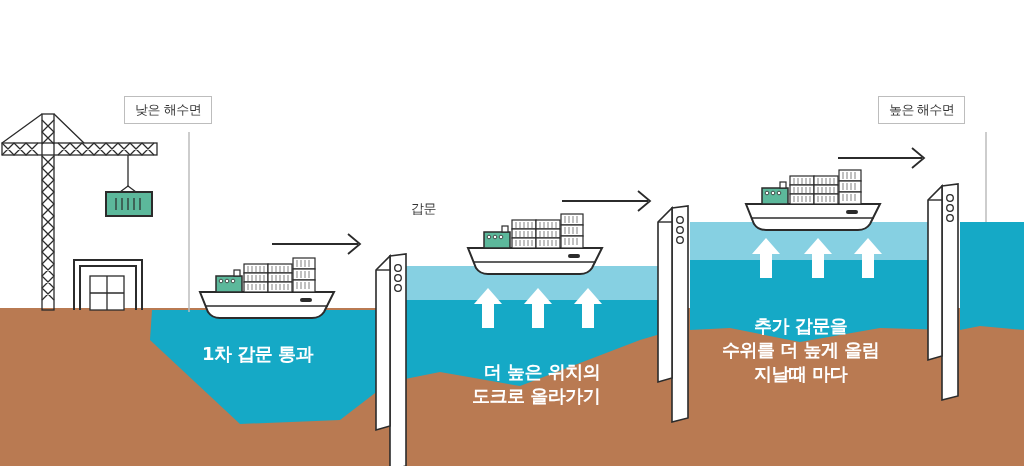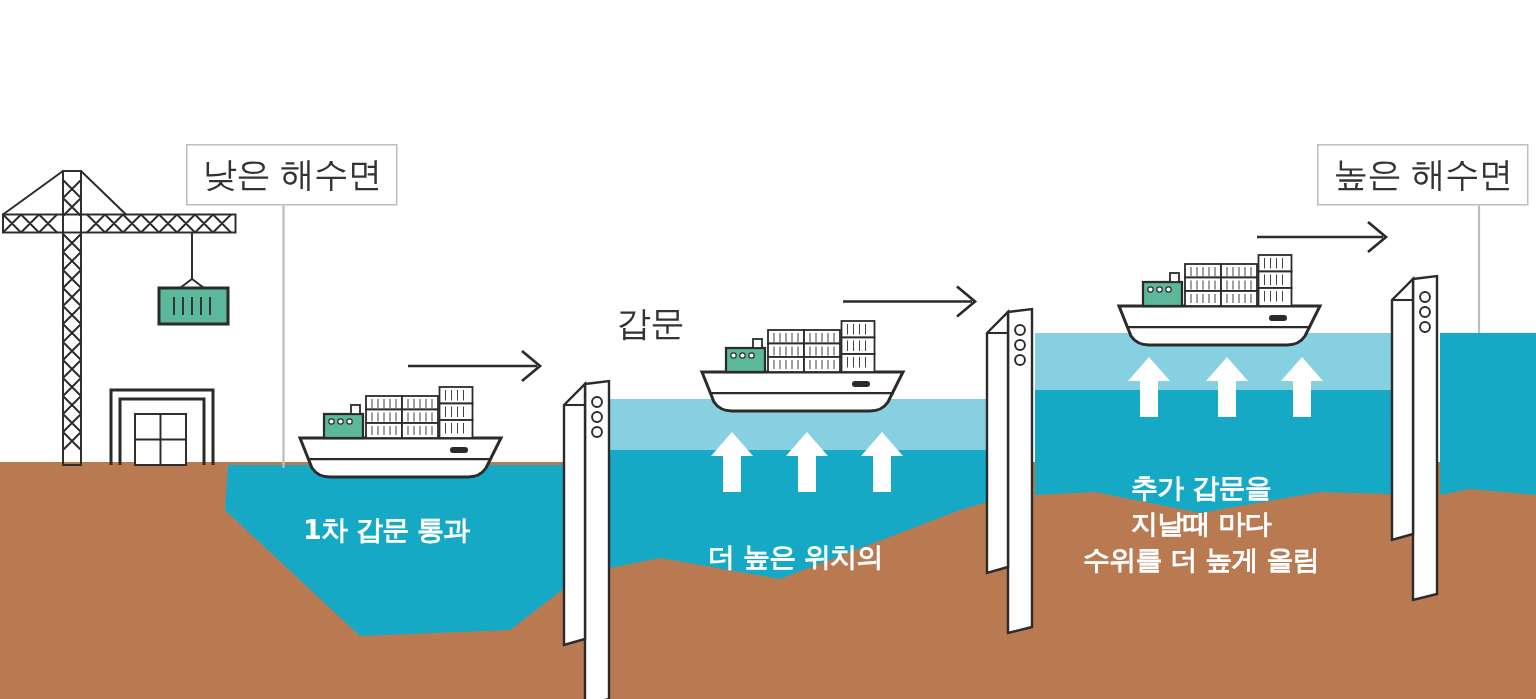--- a/index.html
+++ b/index.html
@@ -1,18 +1,18 @@
 <!DOCTYPE html>
 <html><head>
 <meta charset="utf-8">
 <style>
   html,body{margin:0;padding:0;background:#fff;}
   body{width:1024px;height:466px;overflow:hidden;position:relative;font-family:"DejaVu Sans","Liberation Sans",sans-serif;}
   #stage{position:absolute;left:0;top:0;width:1024px;height:466px;}
-  .label{position:absolute;font-size:23px;color:#333;white-space:nowrap;letter-spacing:-0.5px;}
+  .label{position:absolute;font-size:13px;color:#333;white-space:nowrap;letter-spacing:-0.5px;}
   .boxed{border:1.5px solid #bdbdbd;background:#fff;padding:4px 10px;}
   .wtext{position:absolute;color:#fff;font-size:18px;font-weight:bold;text-align:center;line-height:24px;white-space:nowrap;letter-spacing:-0.5px;}
 </style>
 </head>
 <body>
 
 <div id="stage">
   <svg width="1024" height="466" viewBox="0 0 1024 466" style="position:absolute;left:0;top:0;">
     <defs>
       <g id="ship">
@@ -114,26 +114,27 @@
     <use href="#uparrow" x="474" y="288"></use>
     <use href="#uparrow" x="524" y="288"></use>
     <use href="#uparrow" x="574" y="288"></use>
     <use href="#uparrow" x="752" y="238"></use>
     <use href="#uparrow" x="804" y="238"></use>
     <use href="#uparrow" x="854" y="238"></use>
   </svg>
 
   <div class="label boxed" style="left:124px;top:96px;">낮은 해수면</div>
   <div class="label" style="left:374px;top:200px;margin-left:37px;">갑문</div>
-  <div class="label boxed" style="left:878px;top:96px;">높은 해수면</div>
+  <div class="label boxed" style="left:878px;top:96px;font-family:Liberation Serif, serif;">높은 해수면</div>
 
   <div class="wtext" style="left:202px;top:342px;">
     <div>1차 갑문 통과</div>
   </div>
   <div class="wtext" style="left:472px;top:360px;text-align:right;">
     <div>더 높은 위치의</div>
+    <div>도크로 올라가기</div>
   </div>
   <div class="wtext" style="left:722px;top:314px;">
     <div>추가 갑문을</div>
+    <div>수위를 더 높게 올림</div>
     <div>지날때 마다</div>
-    <div>수위를 더 높게 올림</div>
   </div>
 </div>
 
 </body></html>

